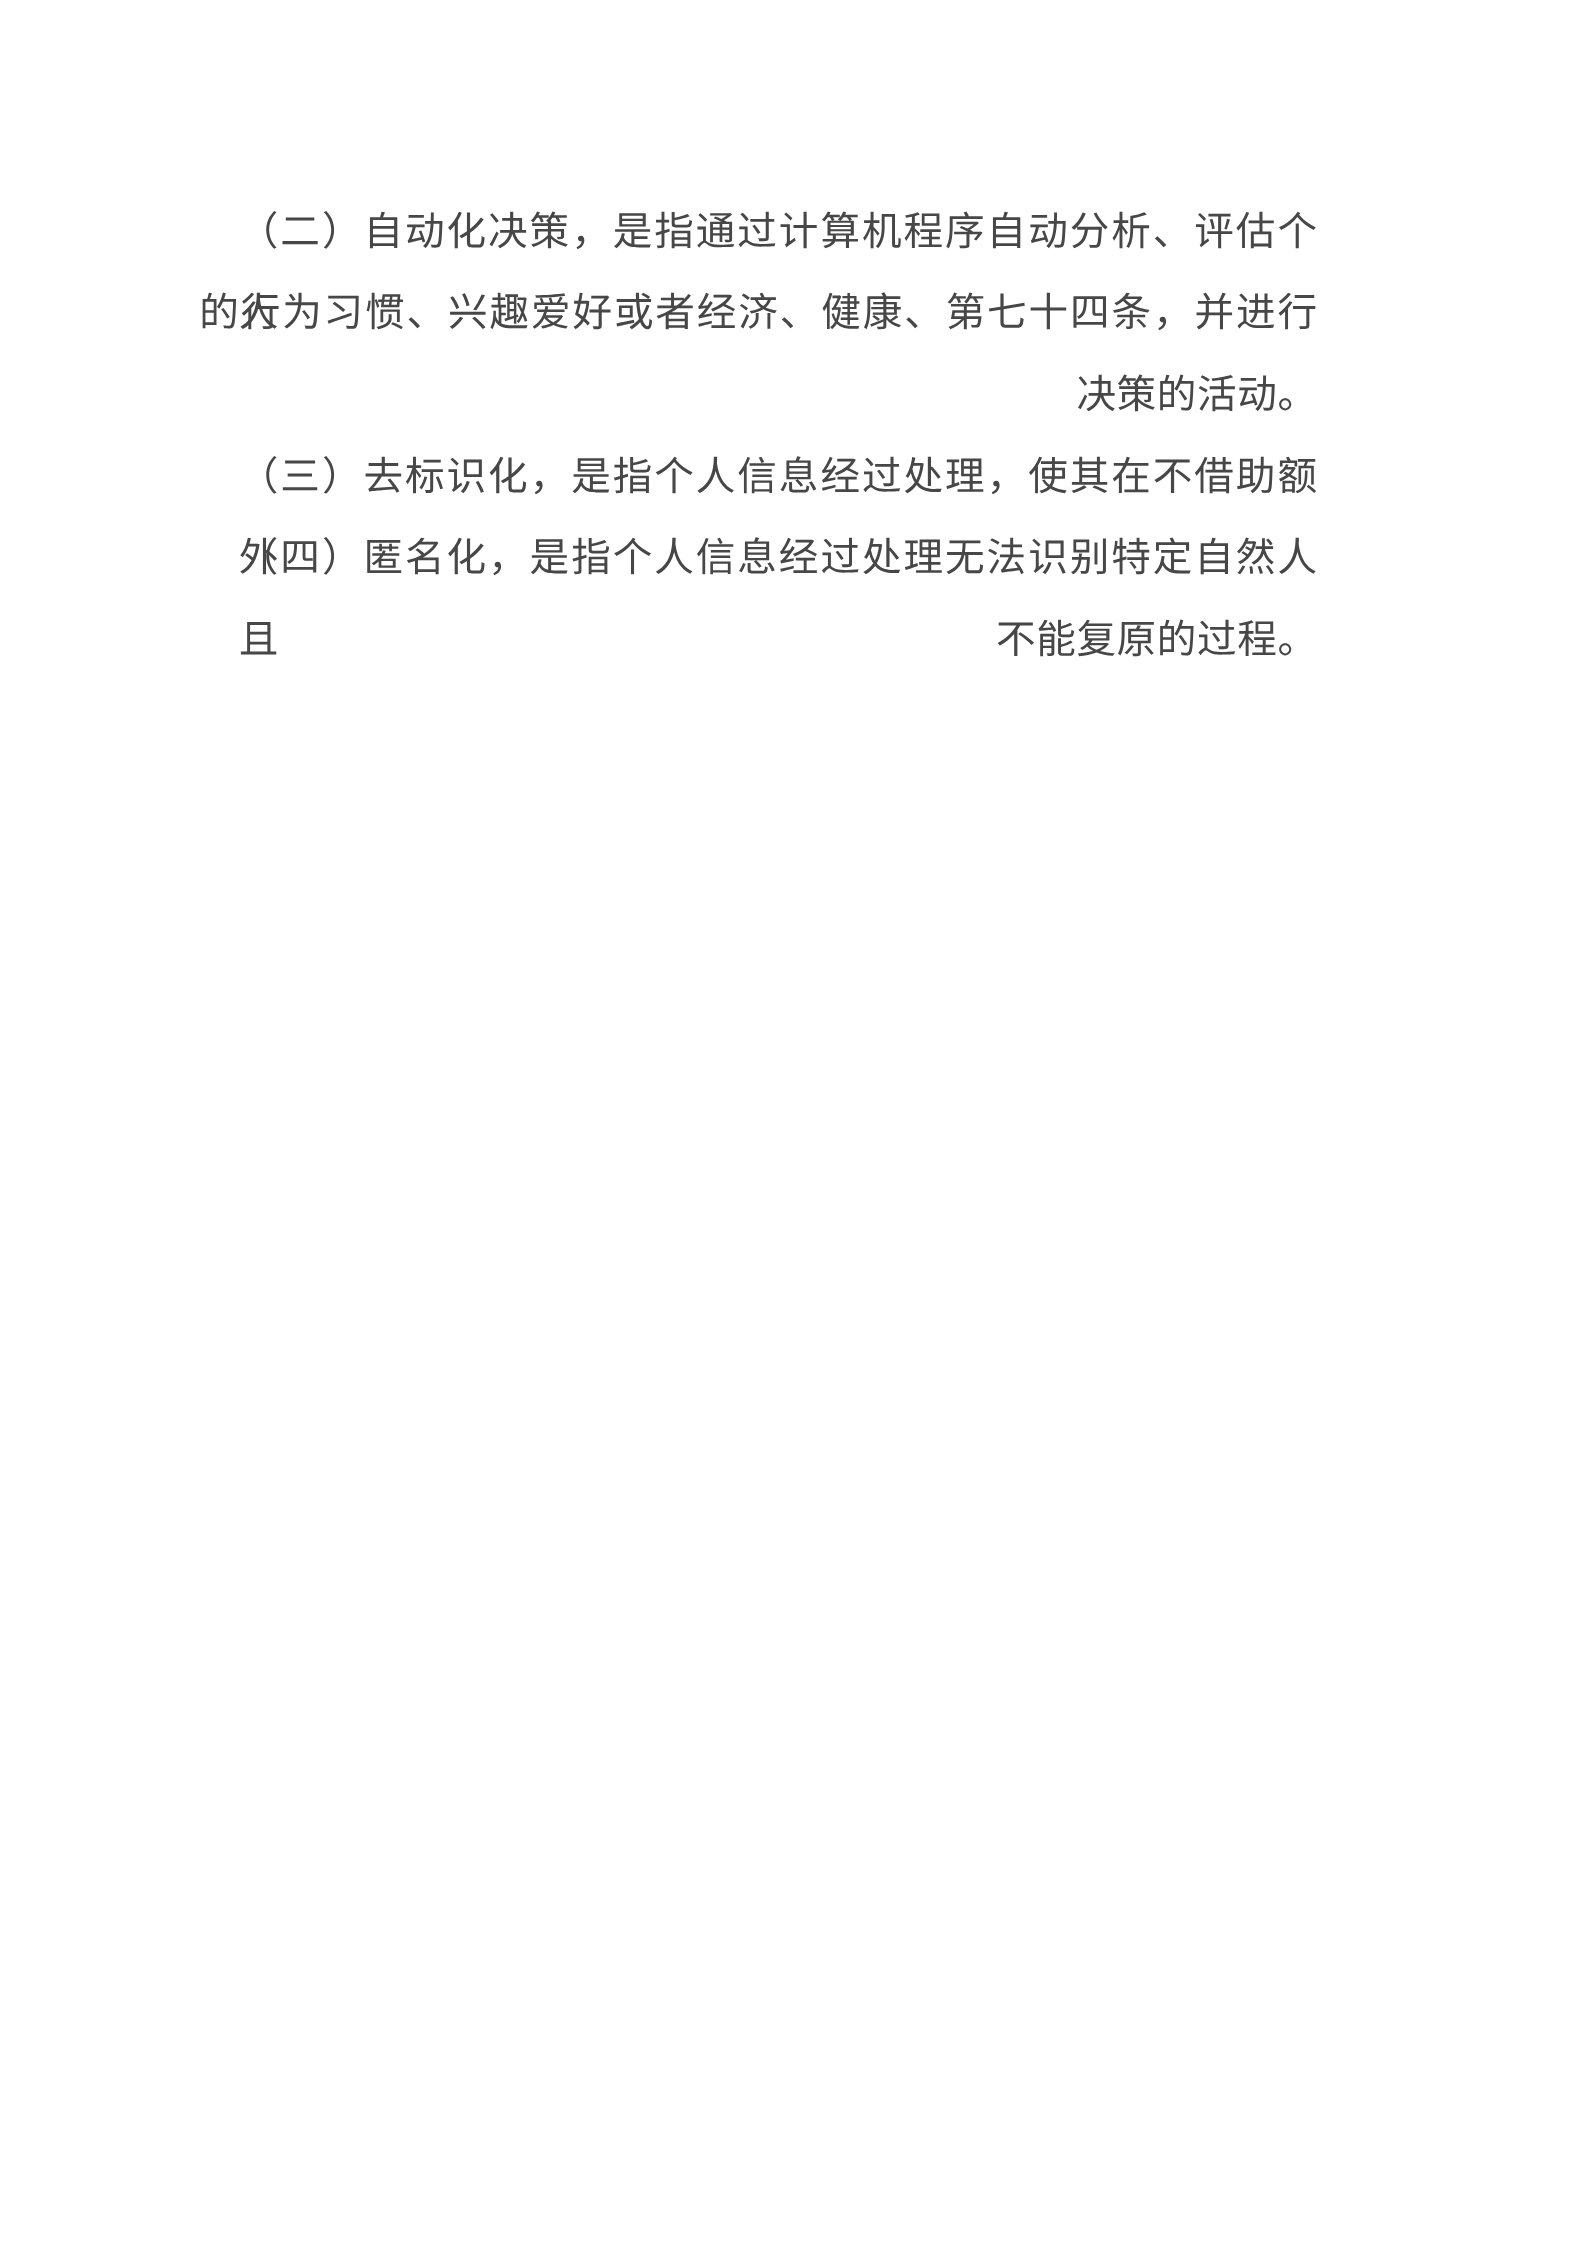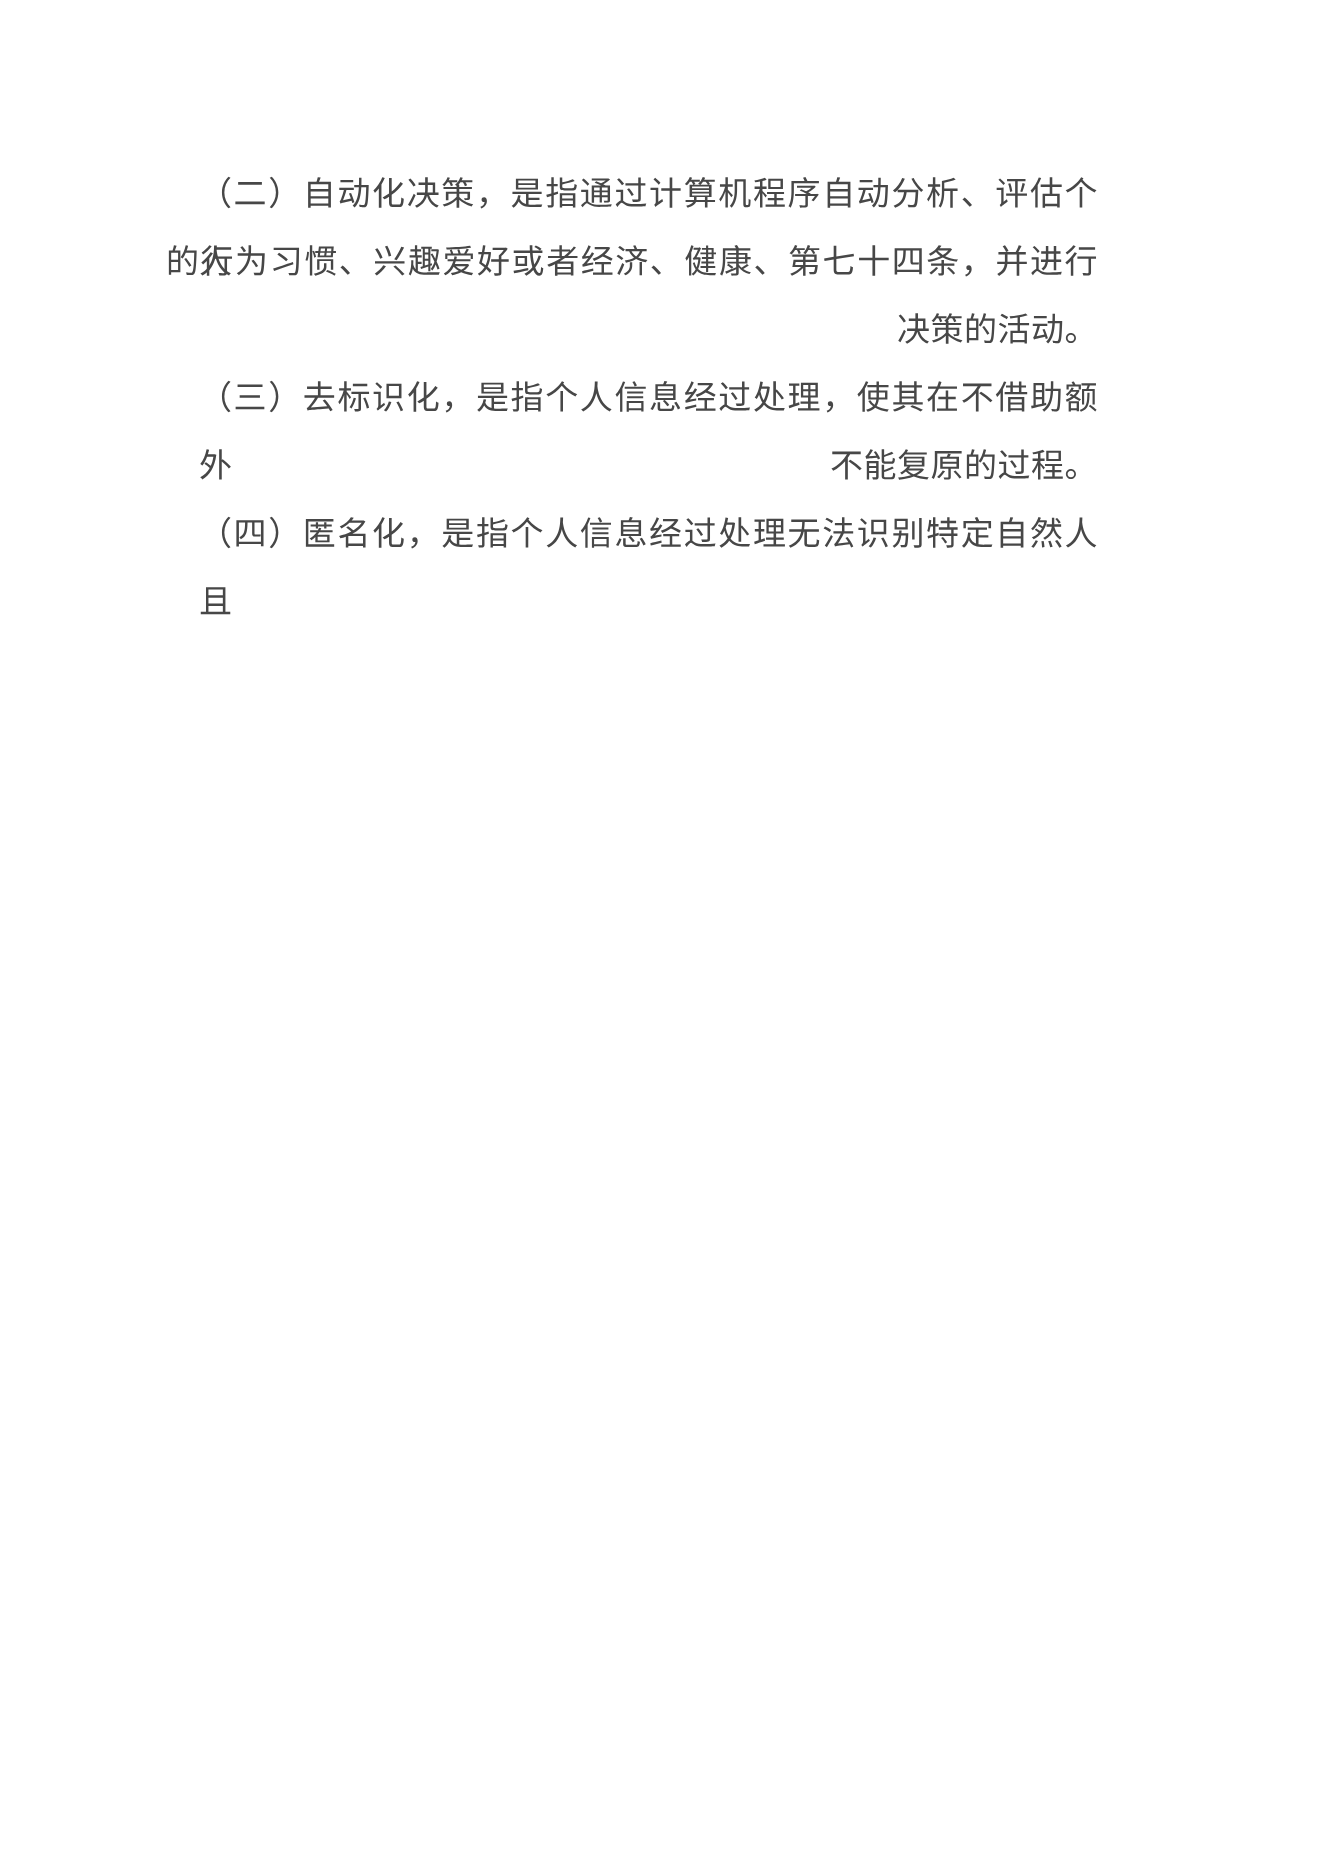--- a/index.html
+++ b/index.html
@@ -52,17 +52,17 @@
   <div class="doc" id="doc-body">
       <div class="para">
         <div class="line fill indent">（二）自动化决策，是指通过计算机程序自动分析、评估个人</div>
         <div class="line fill">的行为习惯、兴趣爱好或者经济、健康、第七十四条，并进行</div>
         <div class="line">决策的活动。</div>
       </div>
       <div class="para">
         <div class="line fill indent">（三）去标识化，是指个人信息经过处理，使其在不借助额外</div>
       </div>
       <div class="para">
+        <div class="line fill indent">（四）匿名化，是指个人信息经过处理无法识别特定自然人且</div>
         <div class="line">不能复原的过程。</div>
-        <div class="line fill indent">（四）匿名化，是指个人信息经过处理无法识别特定自然人且</div>
       </div>
     </div>
 </div>
 
 </body></html>

